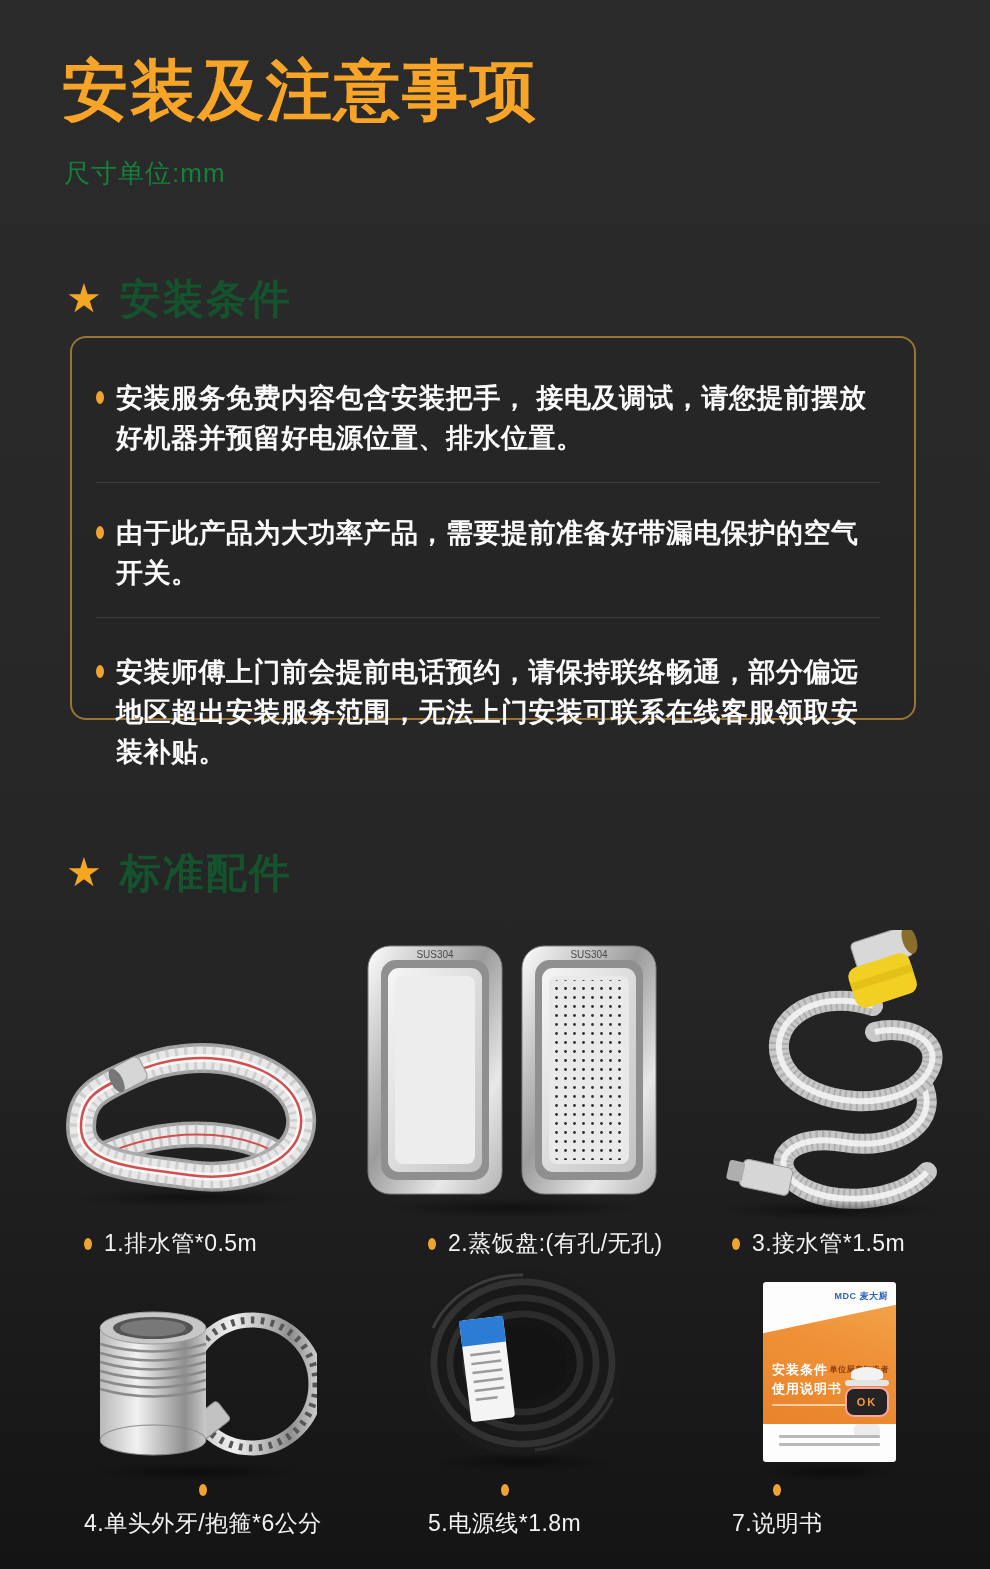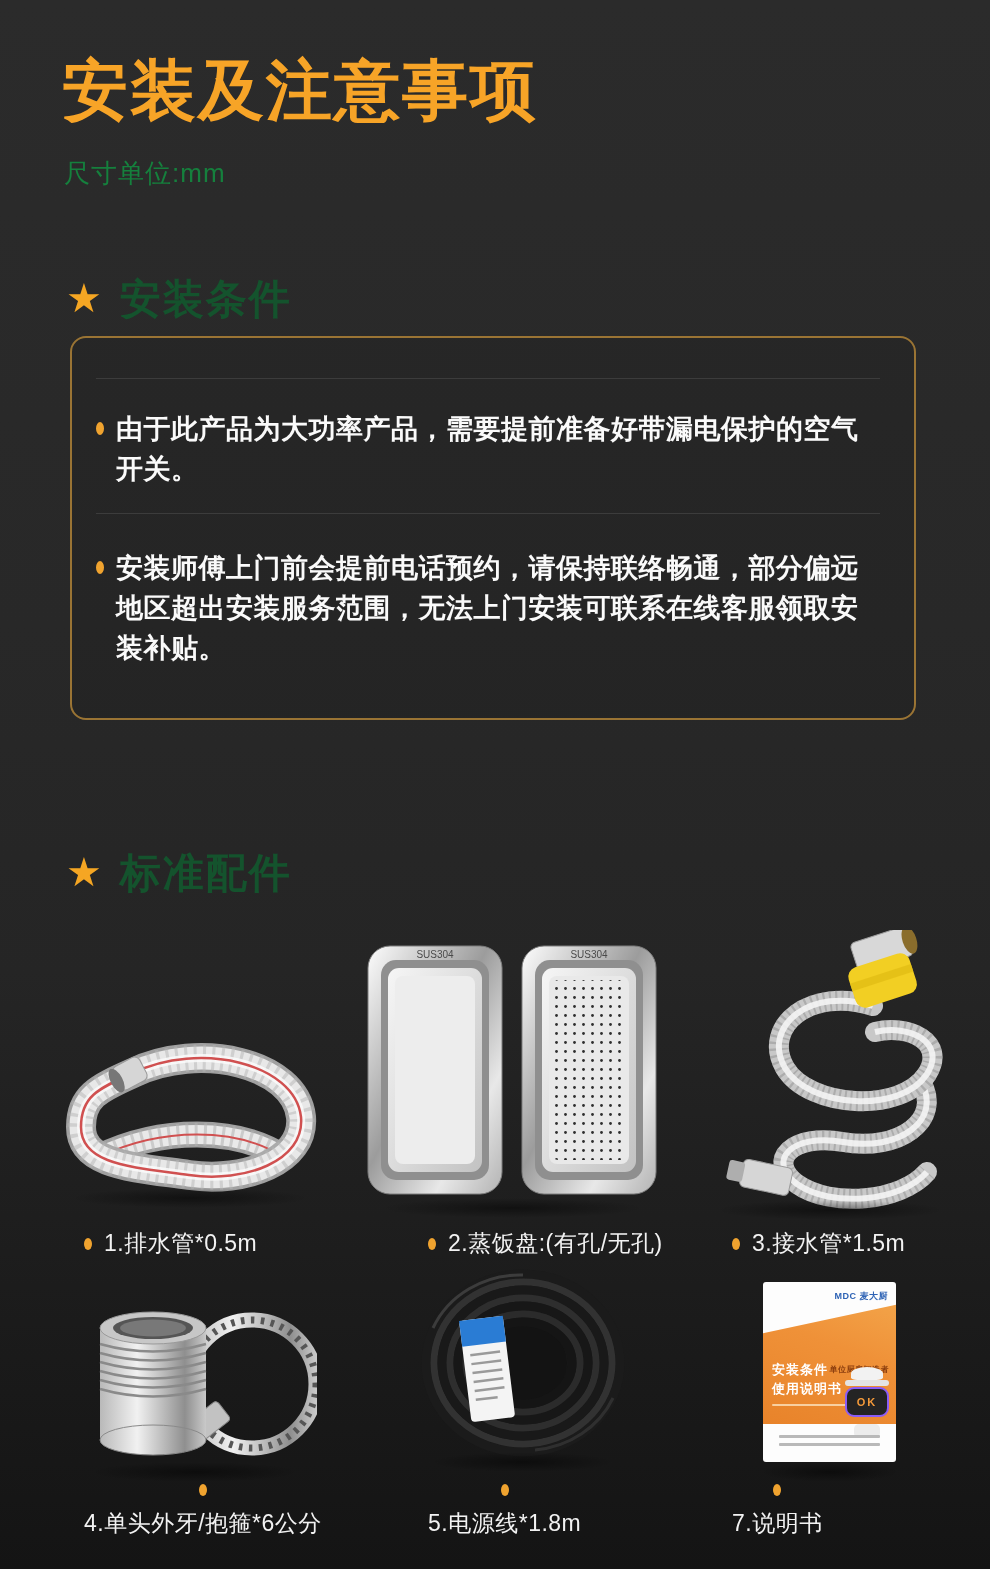--- a/index.html
+++ b/index.html
@@ -77,21 +77,21 @@
     background:linear-gradient(200deg,#f4a94e 0%,#ef9138 45%,#e8832a 100%);
     clip-path:polygon(0 36%,100% 16%,100% 100%,0 100%);
   }
   .m-tagline{position:absolute;top:24%;right:7px;font-size:8px;font-weight:700;color:#8a3d0e;letter-spacing:0.5px;margin-top:39px;}
   .m-title{position:absolute;left:9px;top:44%;font-size:13px;font-weight:800;color:#fff;line-height:1.45;letter-spacing:1px;}
   .m-caption{position:absolute;left:9px;top:67.5%;width:56%;height:2.5px;background:#f8cfa0;border-radius:1px;}
   .m-robot{position:absolute;right:5px;top:47%;width:48px;}
   .m-hat{width:32px;height:13px;background:#f2f2f2;border-radius:50% 50% 20% 20%;margin:0 auto;}
   .m-brim{width:44px;height:6px;background:#e4e4e4;border-radius:3px;margin:0 auto;}
   .m-face{
-    width:40px;height:26px;background:#242424;border:2px solid #8b5cf6;border-radius:9px;
+    width:40px;height:26px;background:#242424;border:2px solid #fca5a5;border-radius:9px;
     margin:1px auto 7px;display:flex;align-items:center;justify-content:center;
     font-size:11px;font-weight:800;color:#f49a3a;letter-spacing:2px;
   }
   .m-body{width:26px;height:14px;background:#ececec;border-radius:5px;margin:2px auto 0;}
   .m-line{position:absolute;left:12%;width:76%;height:2.5px;background:#b9b9b9;border-radius:1px;}
   .m-line.l1{top:85%;}
   .m-line.l2{top:89.5%;}
   svg text{font-family:"Liberation Sans","DejaVu Sans",sans-serif;}
 </style>
 </head>
@@ -99,20 +99,24 @@
 
 <div class="abs page-title">安装及注意事项</div>
 <div class="abs unit-note">尺寸单位:mm</div>
 
 <div class="abs section-header first">
   <span class="star">★</span>
   <span class="section-title">安装条件</span>
 </div>
 
 <div class="abs cond-box">
+  <div class="note note-1">
+    <span class="dot"></span>
+    <span>安装服务免费内容包含安装把手， 接电及调试，请您提前摆放好机器并预留好电源位置、排水位置。</span>
+  </div>
   <div class="cond-divider"></div>
   <div class="note note-2">
     <span class="dot"></span>
     <span>由于此产品为大功率产品，需要提前准备好带漏电保护的空气开关。</span>
   </div>
   <div class="cond-divider"></div>
   <div class="note note-3">
     <span class="dot"></span>
     <span>安装师傅上门前会提前电话预约，请保持联络畅通，部分偏远地区超出安装服务范围，无法上门安装可联系在线客服领取安装补贴。</span>
   </div>

